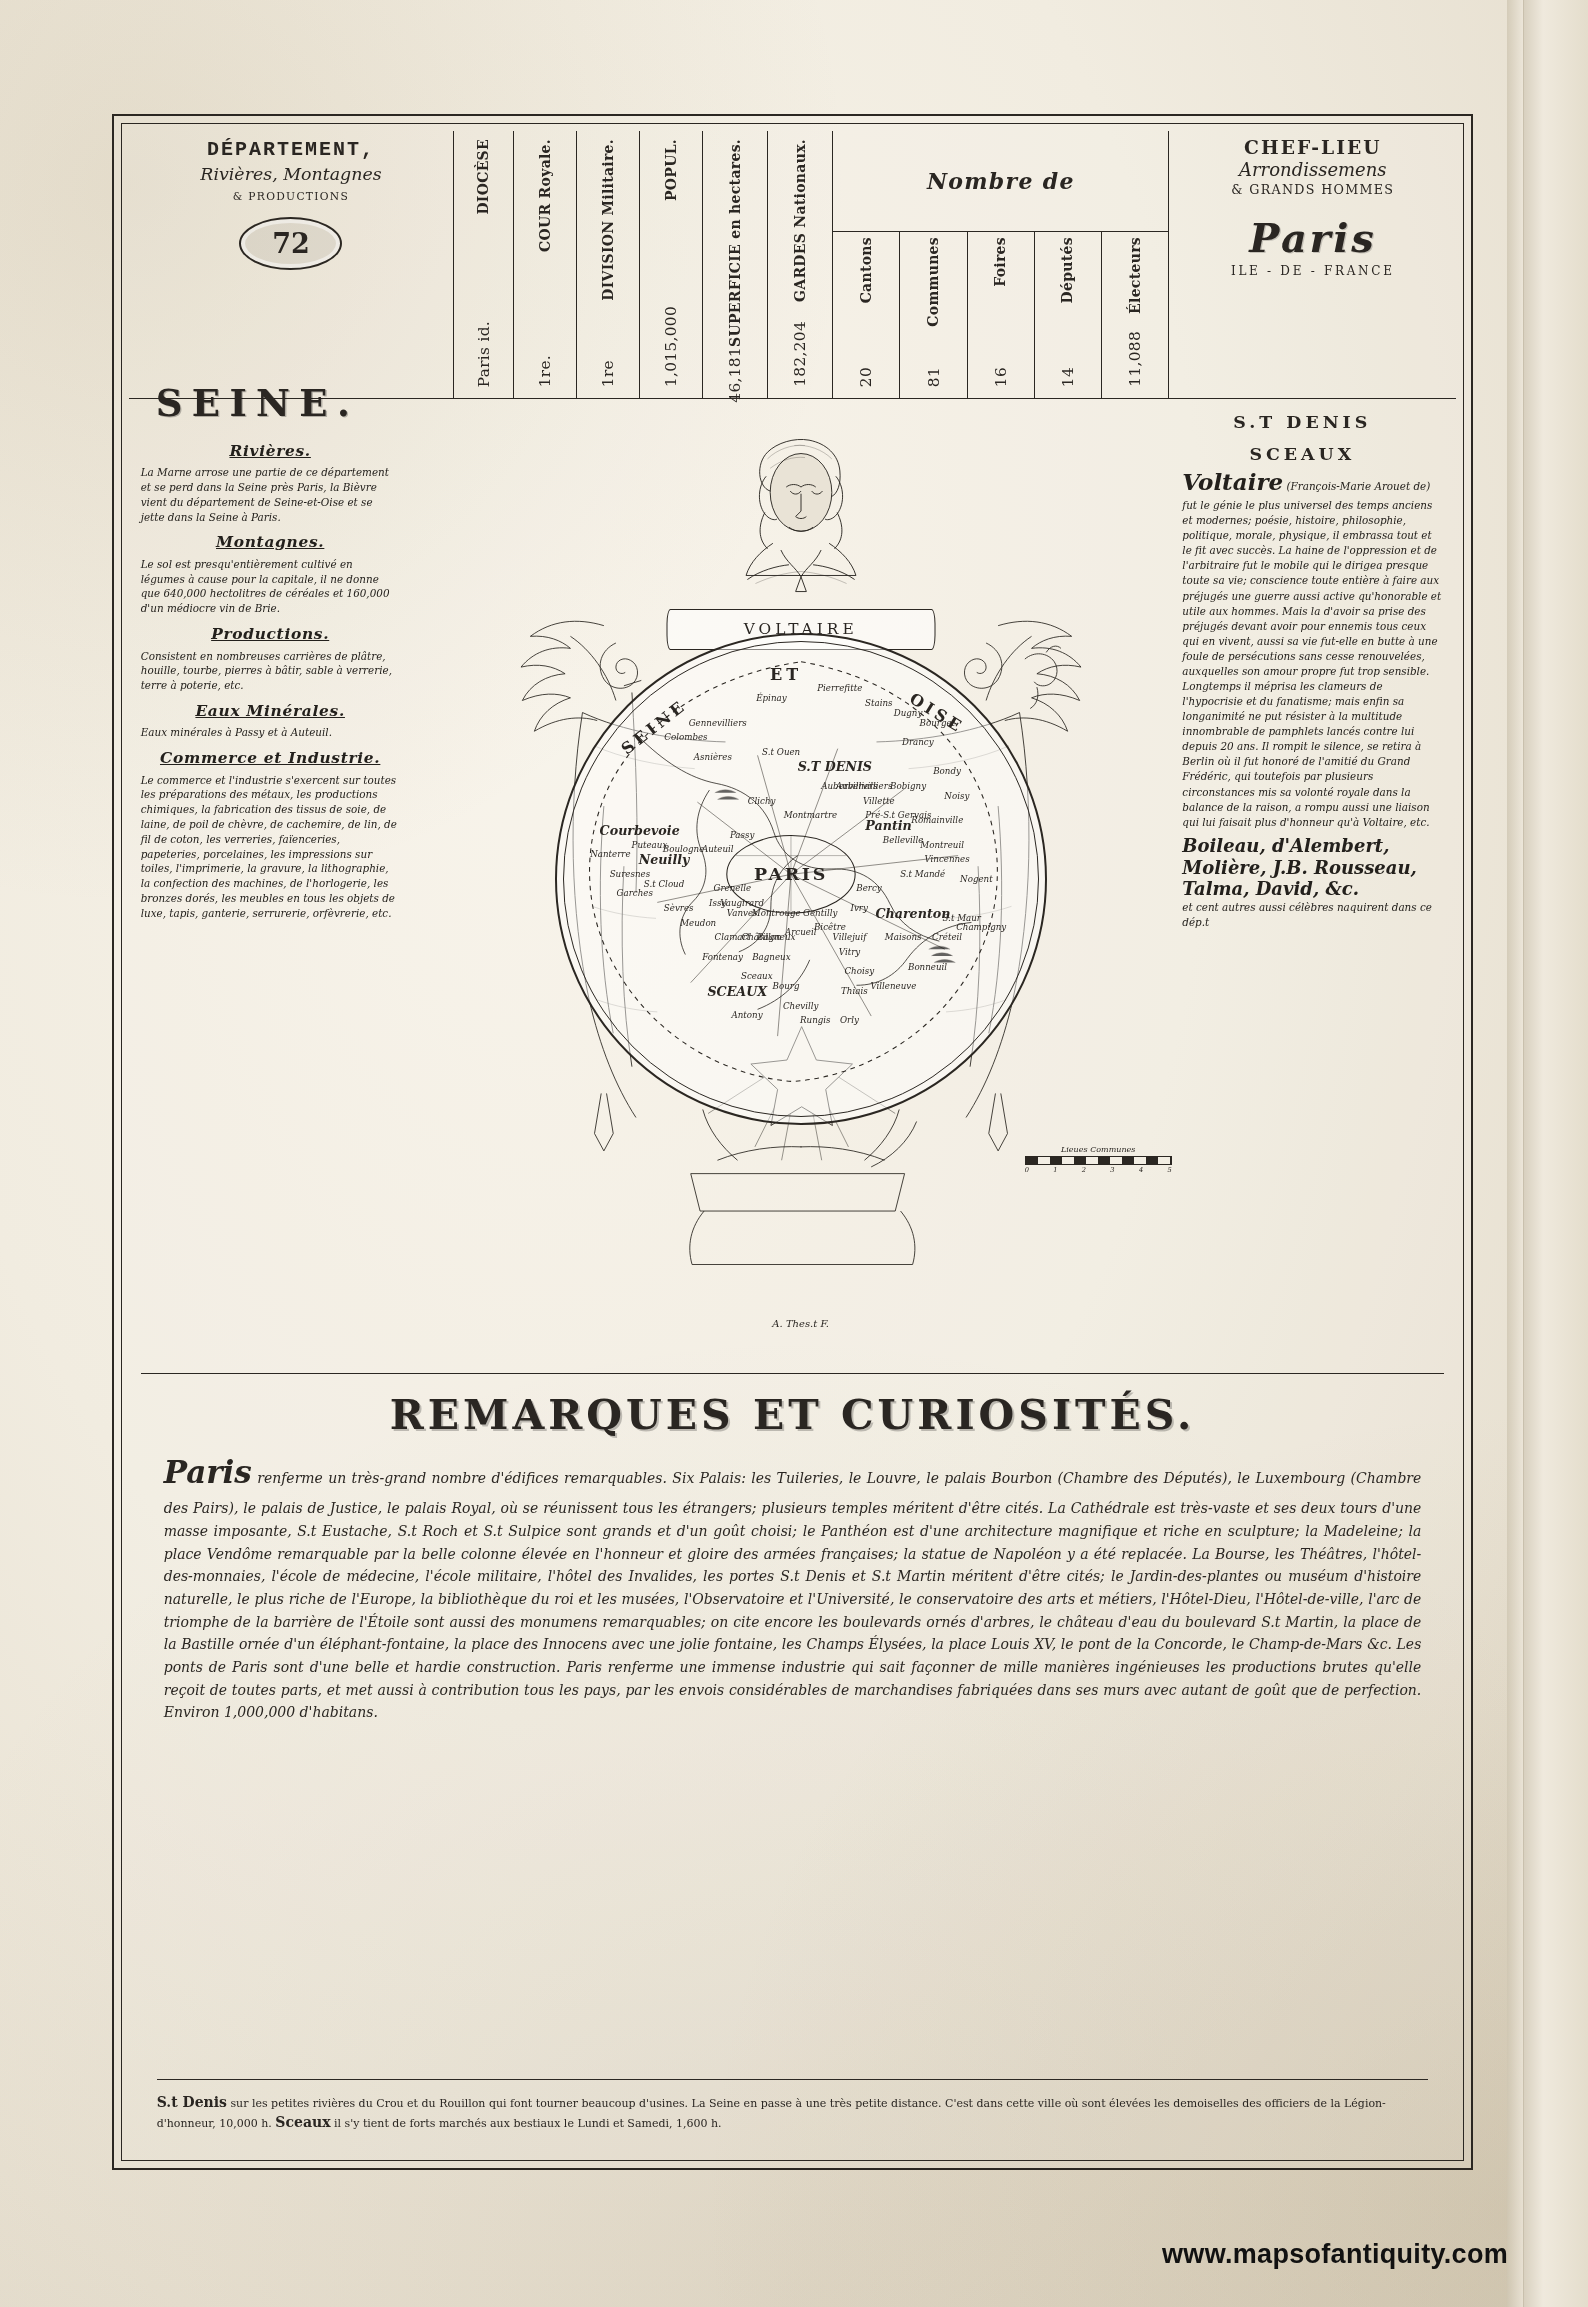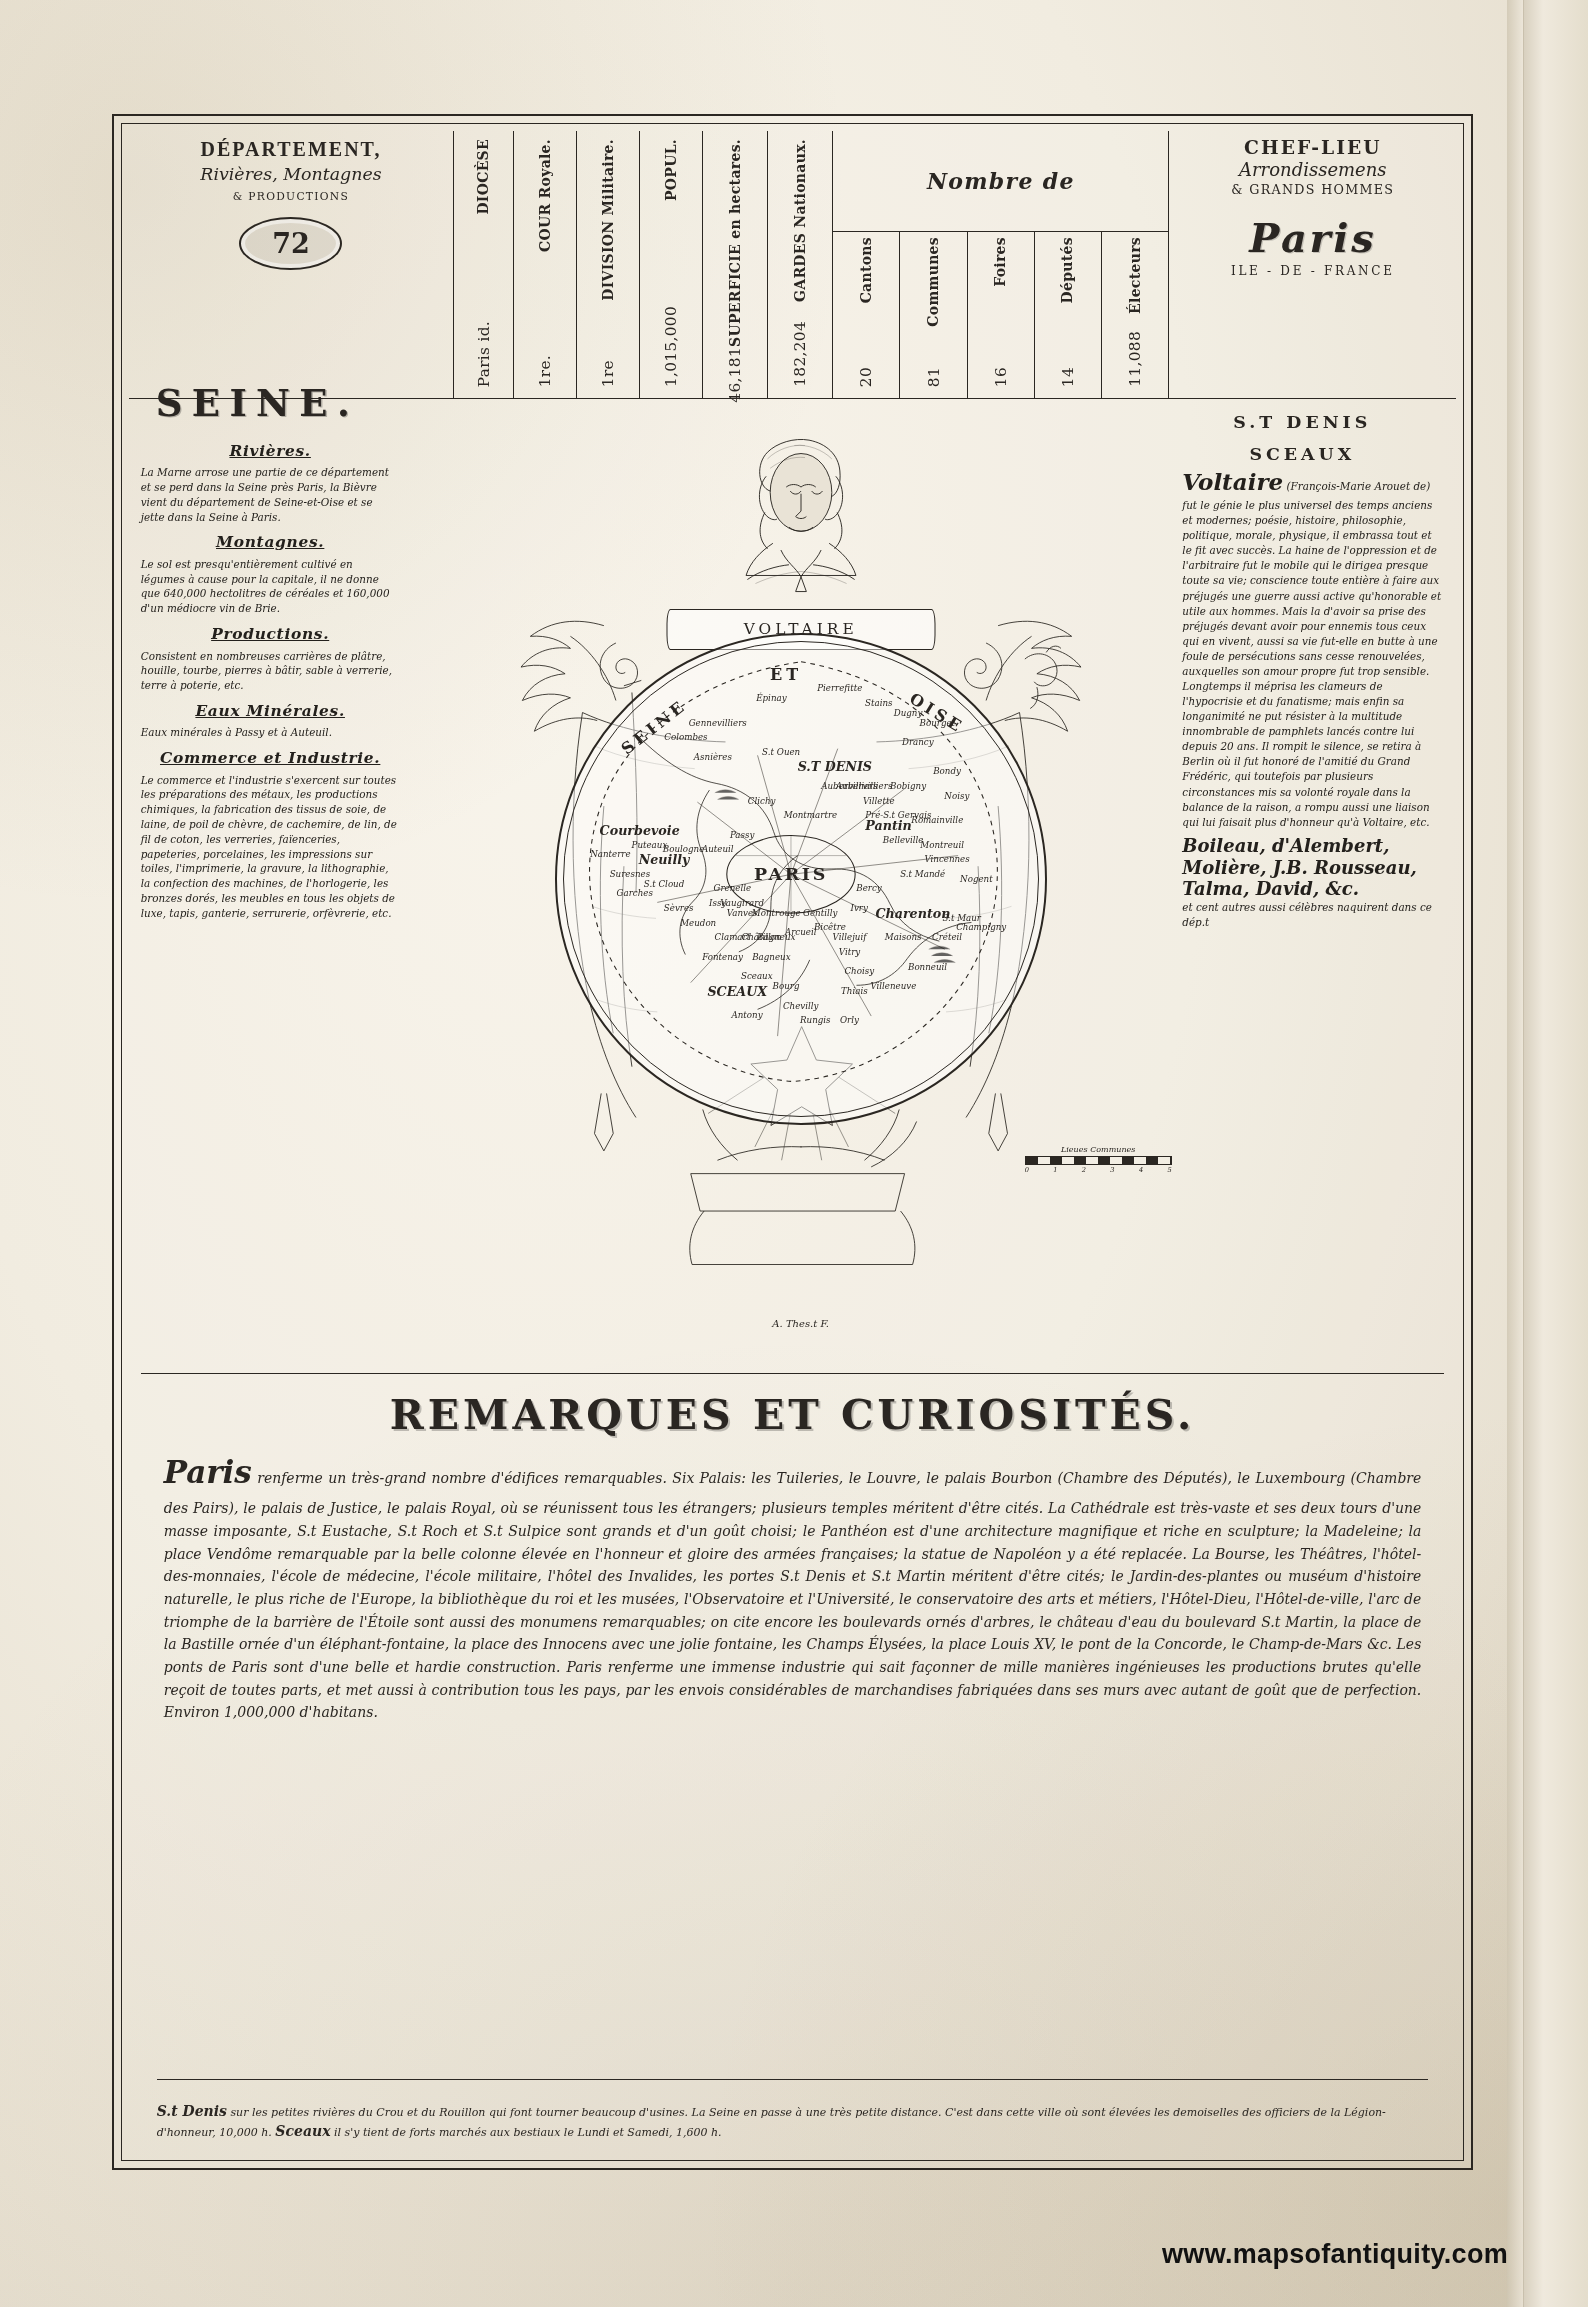--- a/index.html
+++ b/index.html
@@ -29,21 +29,21 @@
   .inner{position:absolute;left:14.7px;top:14.7px;right:14.7px;bottom:14.7px;}
 
   
   .topbar{position:absolute;left:0;top:0;width:100%;height:267px;
           border-bottom:1.3px solid #2b2722;display:flex;}
   .cellbox{border-right:1.1px solid #2b2722;position:relative;}
   .vlabel{writing-mode:vertical-rl;transform:rotate(180deg);
           white-space:nowrap;font-size:15.4px;letter-spacing:0.3px;}
 
   .dept-cell{width:314px;padding:6.7px 5.3px;display:flex;flex-direction:column;align-items:center;}
-  .dept-title{font-family:Liberation Serif, serif;font-size:20px;letter-spacing:2px;
+  .dept-title{font-family:Liberation Mono, monospace;font-size:20px;letter-spacing:2px;
               font-weight:700;text-align:center;line-height:1.25;}
   .dept-sub{font-size:17.4px;font-style:italic;text-align:center;margin-top:1.3px;}
   .dept-sub2{font-size:10.7px;letter-spacing:1.3px;text-align:center;margin-top:6px;}
   .num-oval{margin-top:14.7px;width:99px;height:49px;border:2px solid #2b2722;
             border-radius:50%;display:flex;align-items:center;justify-content:center;
             font-size:27px;font-weight:700;background:rgba(0,0,0,.06);
             box-shadow:inset 0 0 0 4px rgba(255,255,255,.5);}
   .dept-name{position:absolute;left:27px;top:250px;font-size:37px;font-weight:700;
              letter-spacing:9.4px;}
   .dept-name span{text-shadow:1.3px 1.3px 0 rgba(0,0,0,.25);}
@@ -117,23 +117,23 @@
             font-size:10px;font-style:italic;}
 
   
   .remarks{position:absolute;left:12px;right:12px;top:1242px;bottom:6.7px;
            border-top:1.3px solid #2b2722;}
   .remarks-title{text-align:center;font-size:41px;font-weight:700;letter-spacing:4px;
                  margin:17.4px 0 4px 0;text-shadow:2px 2px 0 rgba(0,0,0,.22);}
   .remarks-body{padding:4px 23px 0 23px;font-size:14px;line-height:1.62;
                 font-style:italic;text-align:justify;}
   .remarks-body .drop{font-size:31px;font-weight:700;}
-  .remarks-foot{position:absolute;left:16px;right:16px;bottom:5px;
-                border-top:0.9px solid #2b2722;padding-top:22px;
-                font-size:11px;line-height:1.4;font-style:italic;}
+  .remarks-foot{position:absolute;left:16px;right:16px;bottom:14px;
+                border-top:0.9px solid #2b2722;padding-top:13px;
+                font-size:11px;line-height:1.4;}
   .remarks-foot b{font-size:14px;}
 
   
   .watermark{position:absolute;right:80px;bottom:37px;font-family:"Liberation Sans",sans-serif;
              font-size:27px;color:#111;letter-spacing:0.3px;}
   .watermark .b{font-weight:700;}
 </style>
 </head>
 <body>
 

